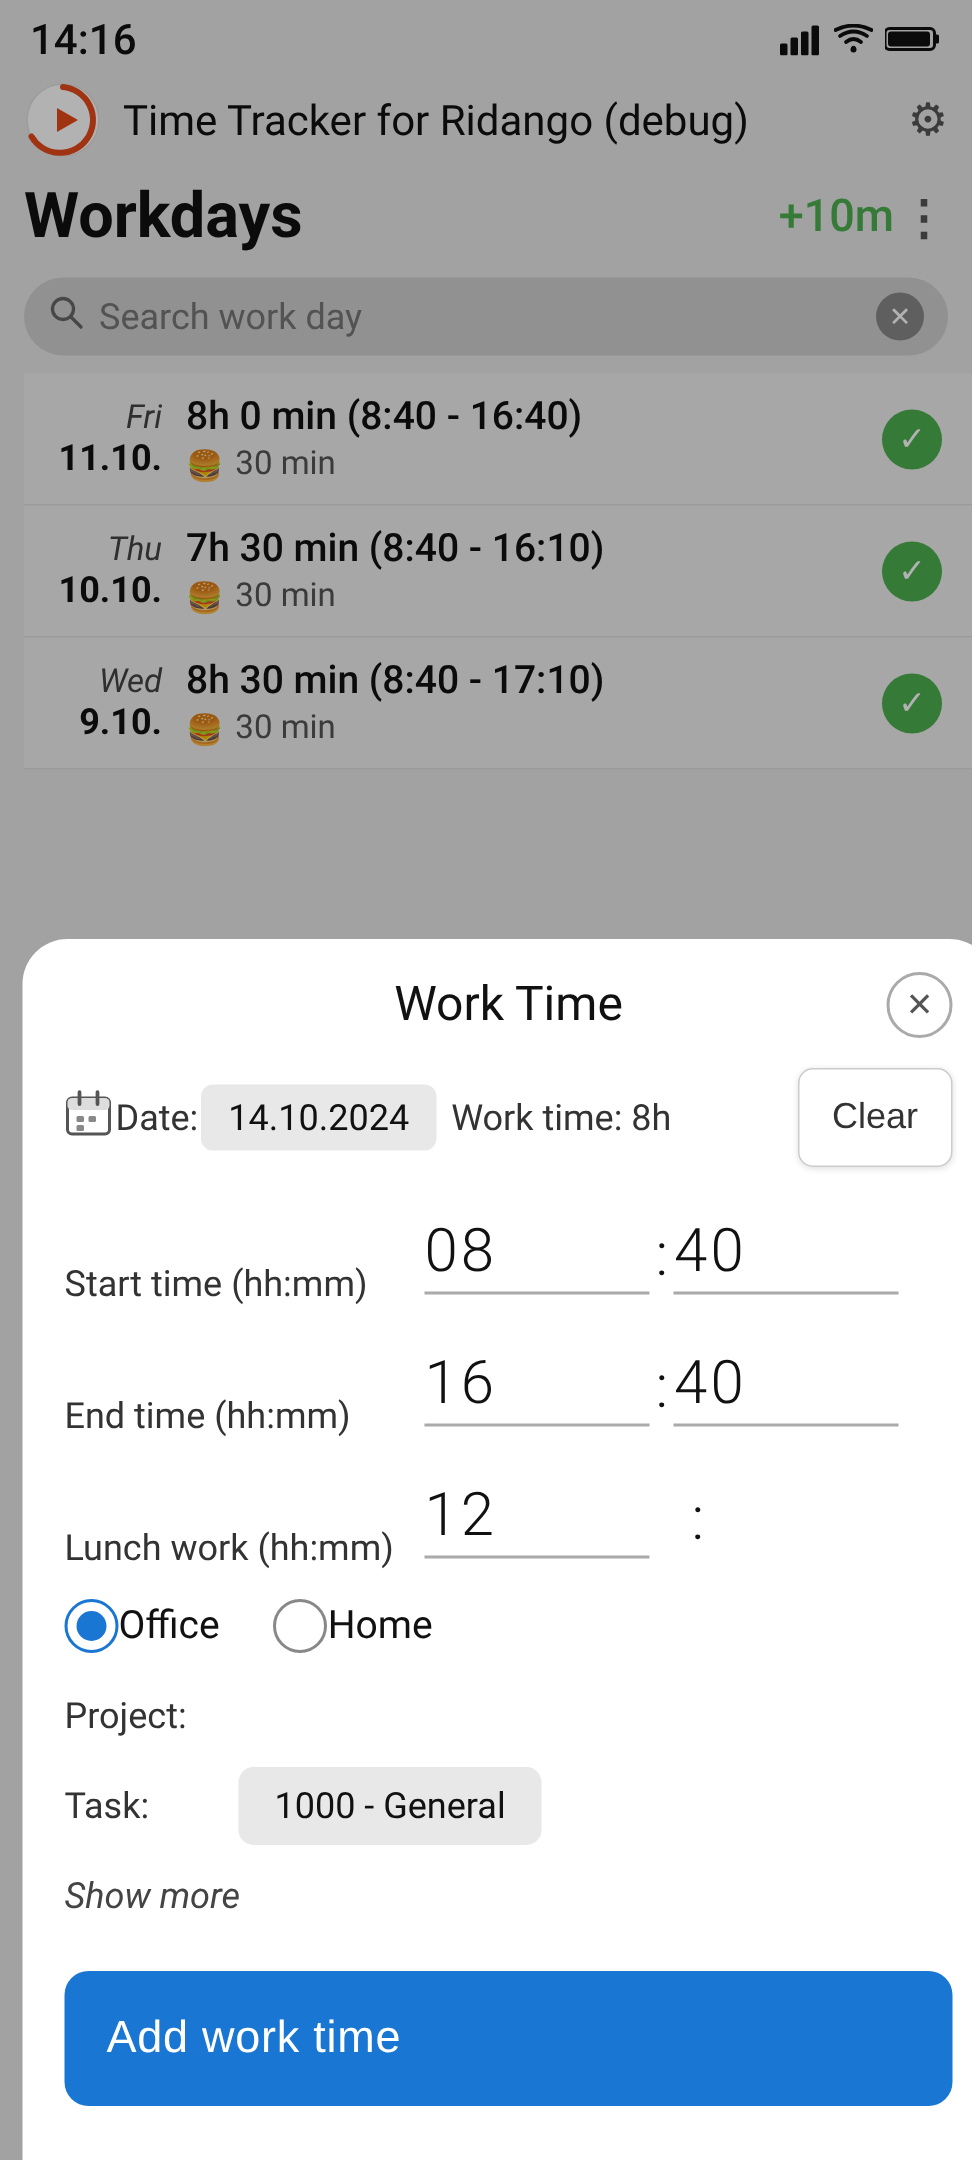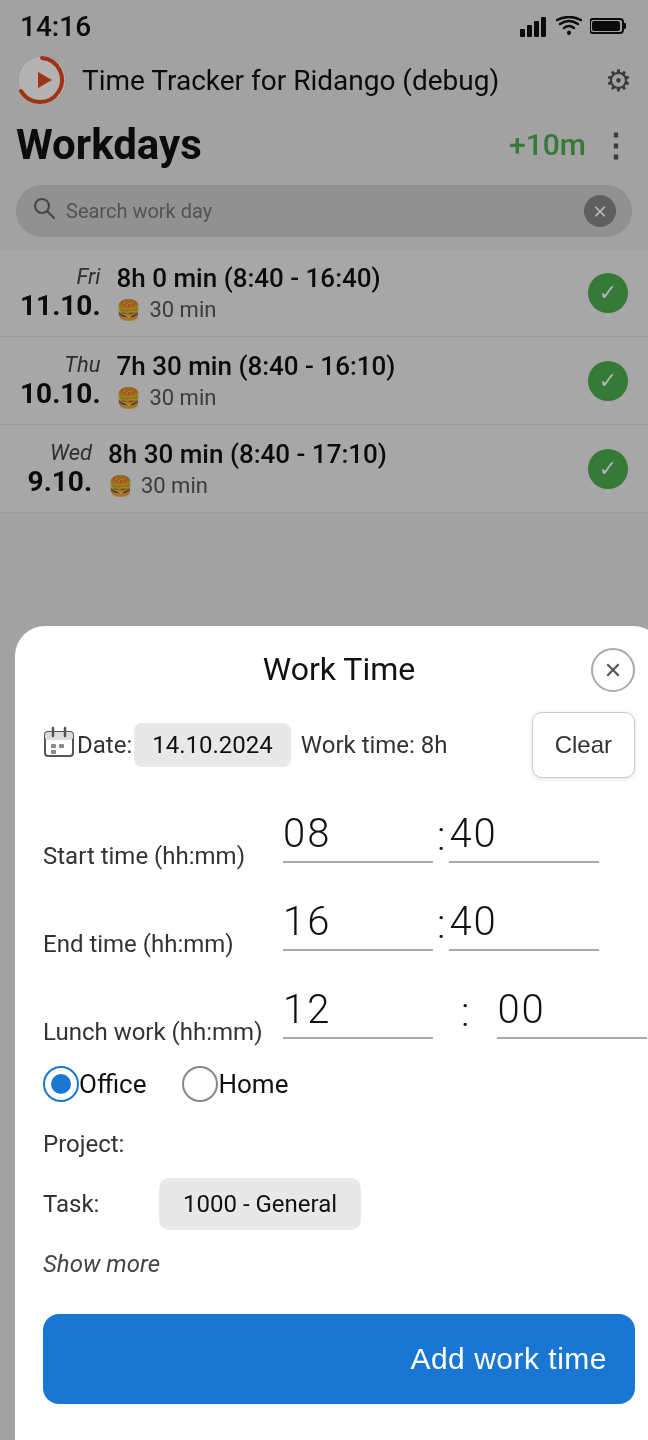--- a/index.html
+++ b/index.html
@@ -64,21 +64,21 @@
     .workdays-title {
       font-size: 42px;
       font-weight: 700;
       color: #111;
       flex: 1;
     }
     .workdays-plus {
       font-size: 30px;
       color: #4CAF50;
       font-weight: 500;
-      margin-right: 14px;
+      margin-right: 4px;
     }
     .workdays-menu {
       font-size: 32px;
       color: #555;
       font-weight: 700;
       cursor: pointer;
     }
 
     
     .search-bar {
@@ -92,40 +92,40 @@
       align-items: center;
       padding: 10px 16px;
       gap: 10px;
     }
     .search-icon-wrap {
       font-size: 24px;
       color: #666;
     }
     .search-placeholder {
       flex: 1;
-      font-size: 20px;
+      font-size: 24px;
       color: #777;
     }
     .search-clear {
       width: 32px;
       height: 32px;
       background: #888;
       border-radius: 50%;
       display: flex;
       align-items: center;
       justify-content: center;
       color: white;
       font-size: 18px;
       cursor: pointer;
     }
 
     
     .workday-list {
       background: #e8e8e8;
-      padding: 0 0 0 0;
+      padding: 0 0 0 16px;
     }
     .workday-card {
       background: #f0f0f0;
       margin: 0;
       border-bottom: 1px solid #ddd;
       padding: 14px 20px;
       display: flex;
       align-items: center;
       gap: 16px;
     }
@@ -133,21 +133,21 @@
       text-align: right;
       min-width: 72px;
     }
     .workday-day {
       font-size: 22px;
       font-style: italic;
       color: #444;
       font-weight: 400;
     }
     .workday-num {
-      font-size: 28px;
+      font-size: 24px;
       font-weight: 700;
       color: #111;
     }
     .workday-info {
       flex: 1;
     }
     .workday-hours {
       font-size: 26px;
       font-weight: 500;
       color: #111;
@@ -380,21 +380,21 @@
     .add-btn {
       width: 100%;
       background: #1976D2;
       color: white;
       border: none;
       border-radius: 16px;
       padding: 28px;
       font-size: 30px;
       font-weight: 500;
       cursor: pointer;
-      text-align: right;
+      text-align: left;
       letter-spacing: 0.5px;
     }
 
     
     .logo-svg {
       width: 52px;
       height: 52px;
     }
   </style>
 </head>
@@ -552,21 +552,20 @@
     <span class="time-sep"> : </span>
     <span class="time-value">40</span>
   </div>
 
   
   <div class="time-row">
     <span class="field-label">Lunch work (hh:mm)</span>
     <div class="lunch-right">
       <span class="time-value">12</span>
       <span class="time-sep"> : </span>
-      <span class="time-value">00</span>
       &nbsp;&nbsp;&nbsp;&nbsp;&nbsp;
       
       
     </div>
   </div>
 
   
   <div class="radio-row">
     <div class="radio-option">
       <div class="radio-circle checked">

